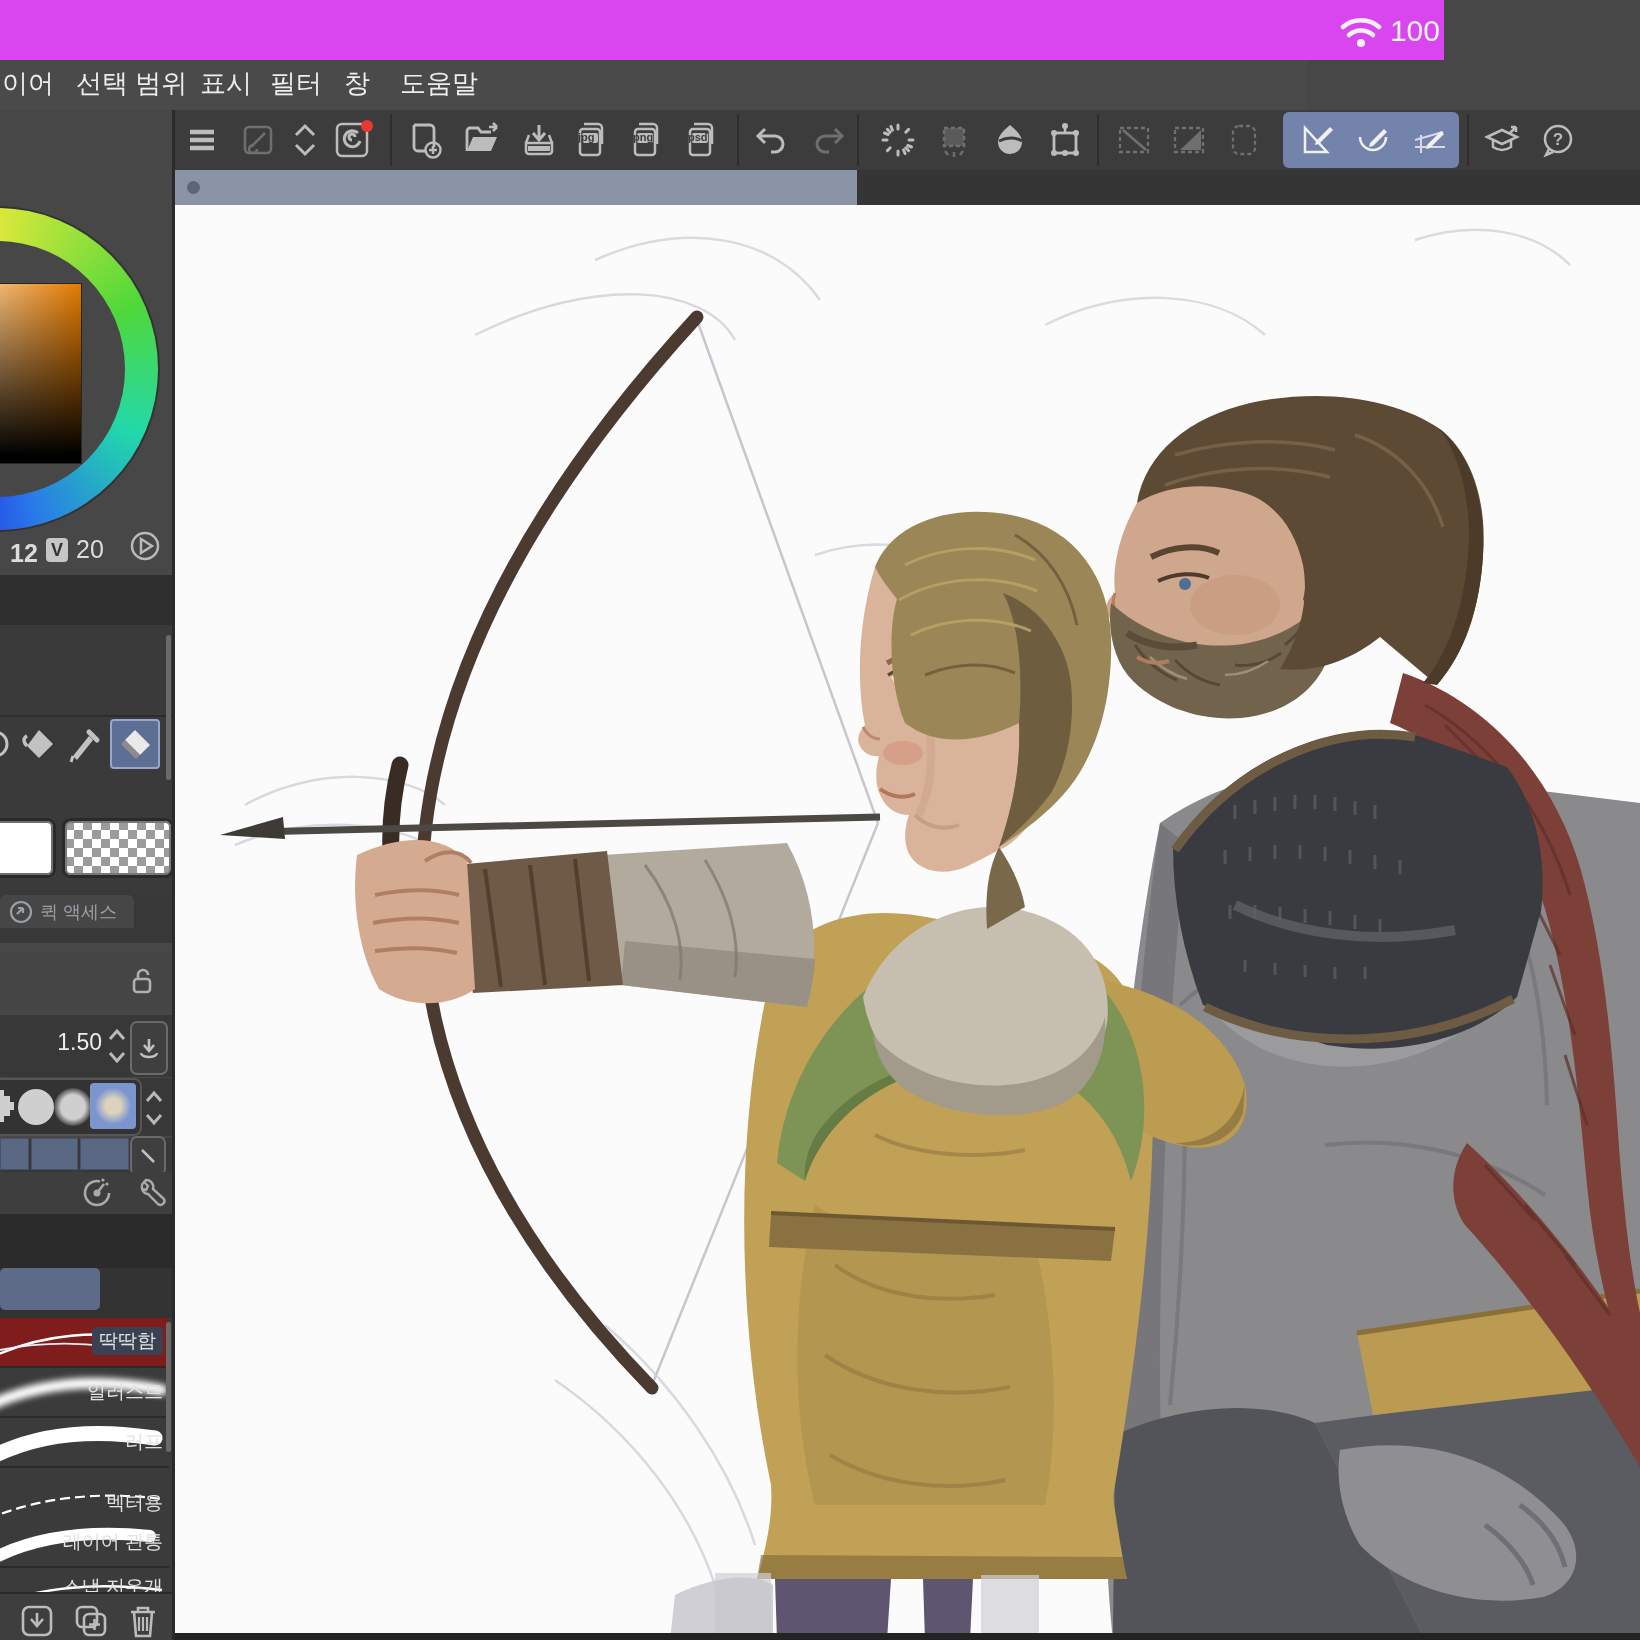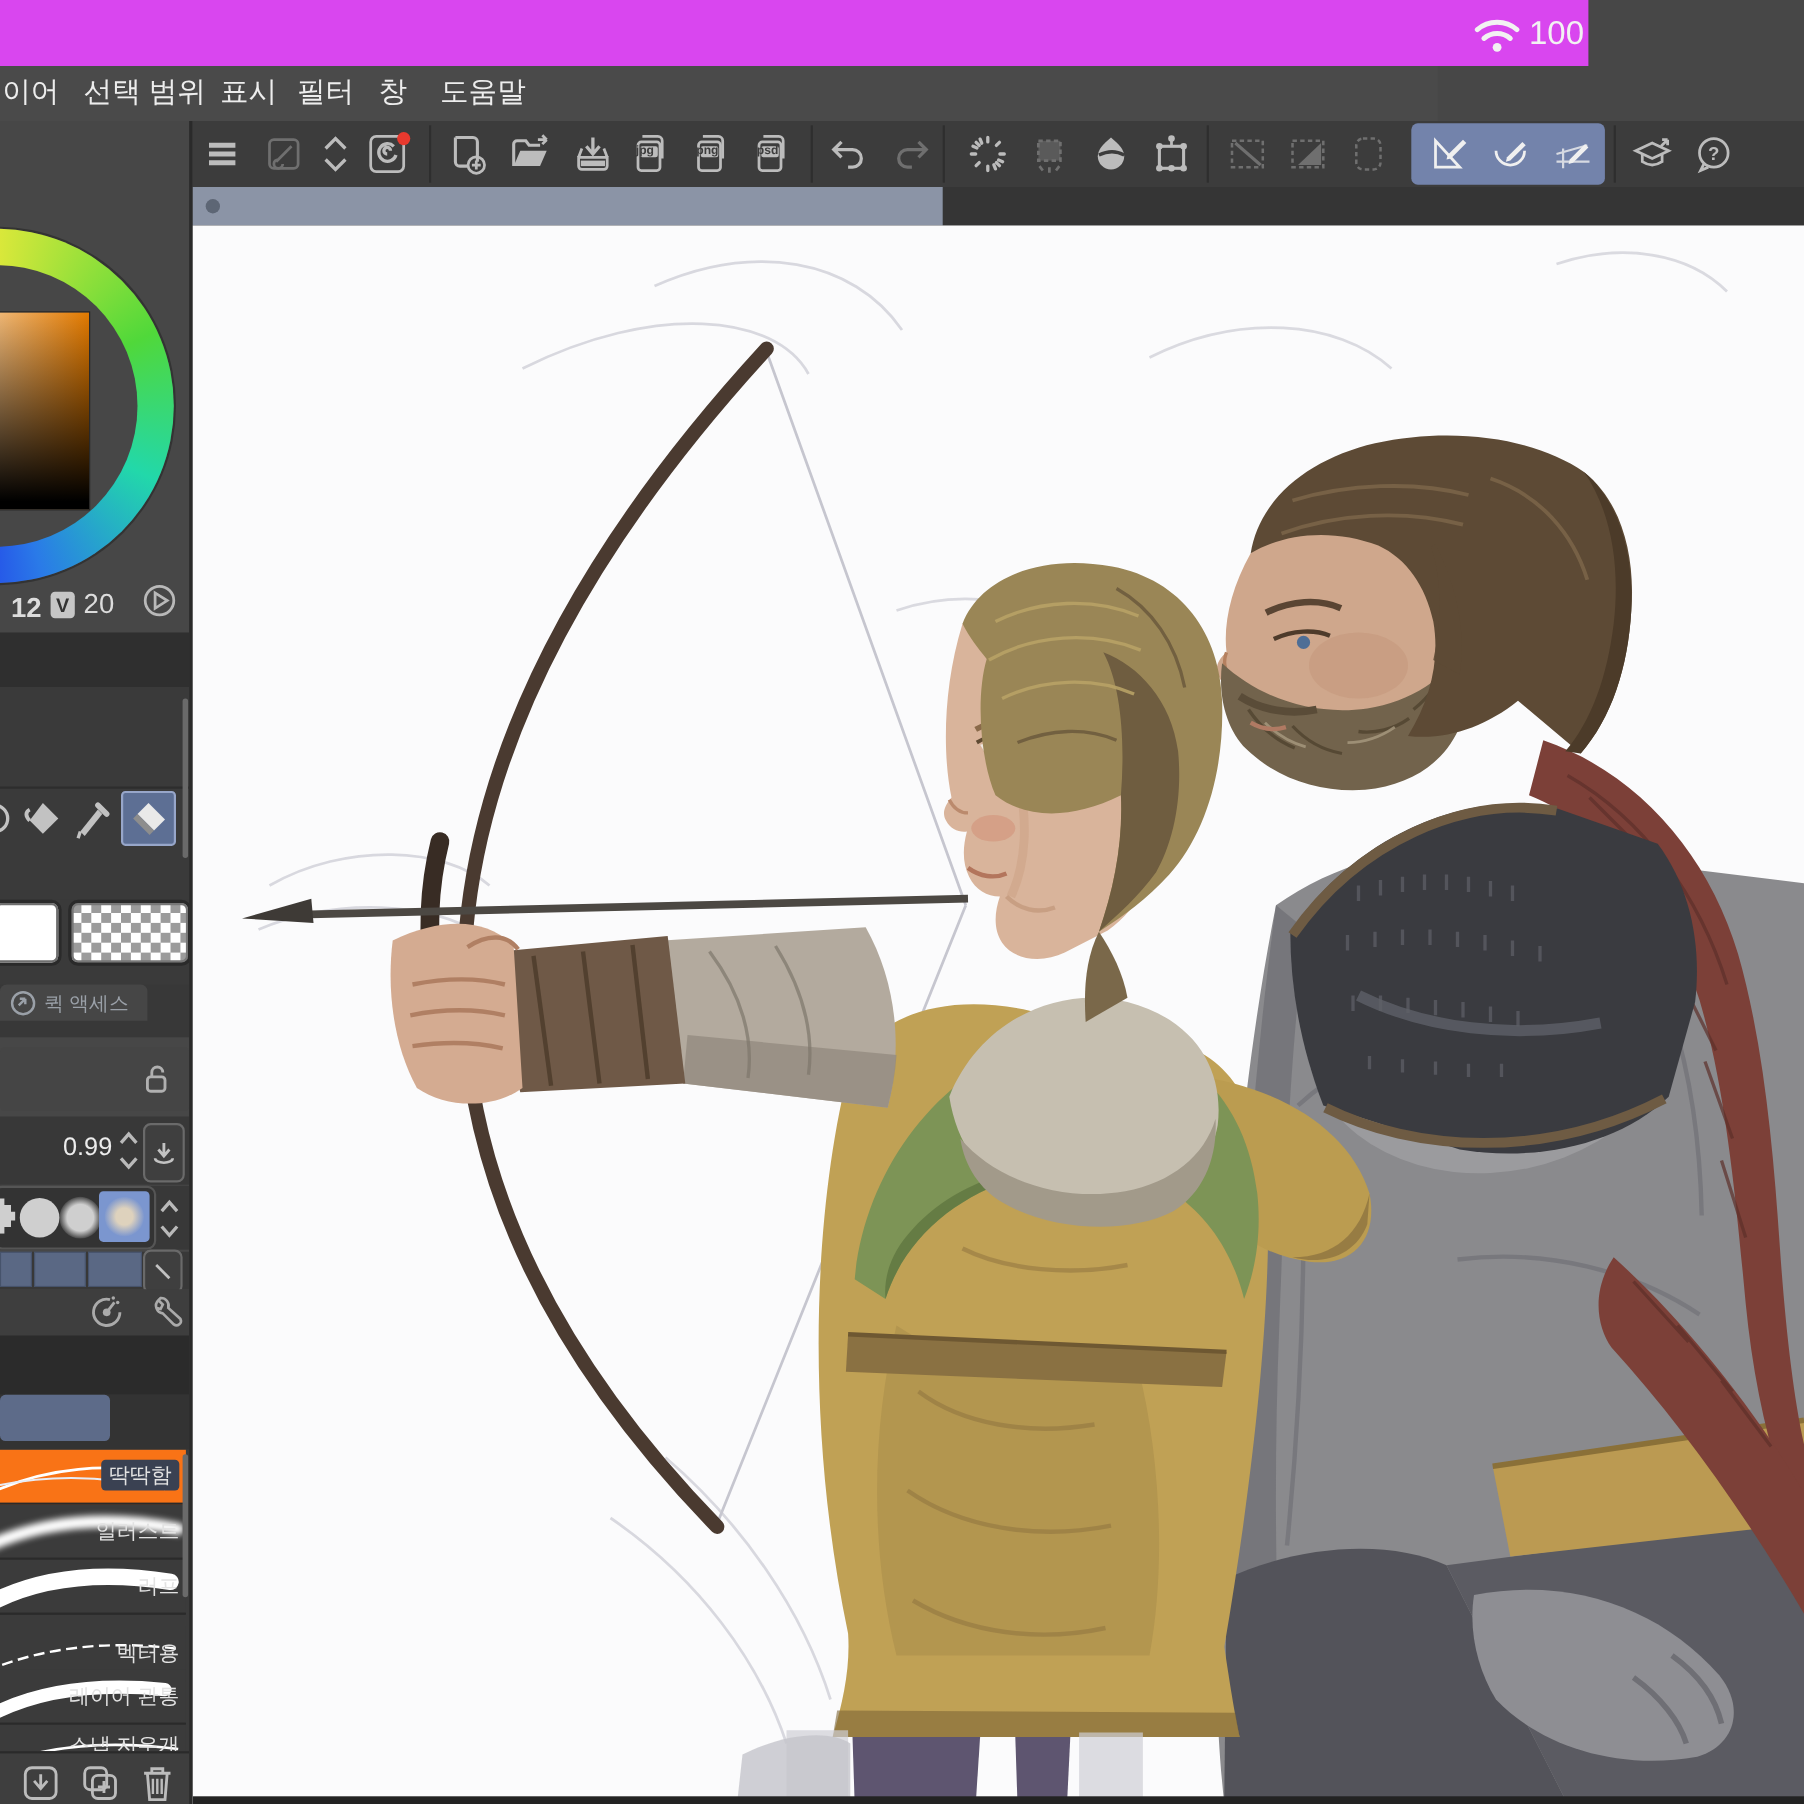--- a/index.html
+++ b/index.html
@@ -71,21 +71,21 @@
   .tip-softa{width:38px;height:38px;border-radius:50%;background:radial-gradient(circle,#cfcfcf 45%,rgba(207,207,207,0) 75%);}
   .tip-sel{position:absolute;left:94px;top:3px;width:46px;height:46px;background:#7b96cf;border-radius:4px;}
   .tip-softb{position:absolute;left:5px;top:5px;width:36px;height:36px;border-radius:50%;
       background:radial-gradient(circle,#ded2bd 30%,rgba(222,210,189,0) 72%);}
   .bluerect{position:absolute;top:0;height:30px;background:#5a6884;border:1px solid #46536b;}
   #gauge-row{background:#3e3e3e;color:#aaa;}
   #grouptab{position:absolute;left:0;top:0;width:100px;height:42px;background:#5d6b89;border-radius:5px;}
   
   #brushlist{background:#3b3b3b;}
   .brush-item{position:absolute;left:0;width:169px;height:48px;background:#3b3b3b;border-bottom:2px solid #2a2a2a;overflow:hidden;}
-  .brush-item.sel{background:#f97316;}
+  .brush-item.sel{background:#7f1d1d;}
   .brush-item svg{position:absolute;left:-20px;top:2px;}
   .brush-name{position:absolute;right:6px;top:11px;font-size:19px;color:#e2e2e2;white-space:nowrap;}
   .brush-item.sel .brush-name{background:#3a4152;border-radius:4px;padding:1px 7px;top:9px;}
   .soft-blur{filter:blur(3px);}
   #sb-bottom{background:#3e3e3e;border-top:2px solid #2a2a2a;color:#b8b8b8;}
   #sb-bottom .tbtn{top:5px;}
   .scrollthumb{position:absolute;left:166px;width:5px;background:#6a6a6a;border-radius:3px;}
 </style>
 </head>
 <body>
@@ -542,21 +542,21 @@
   </div>
 
   <div class="sep" style="top:842px;height:58px" id="lock-row">
     <svg style="position:absolute;right:14px;top:14px" width="30" height="30" viewBox="0 0 30 30">
       <rect x="6" y="13" width="16" height="13" rx="3" stroke="#b0b0b0" stroke-width="2.6" fill="none"></rect>
       <path d="M10,13 V9 a5,5 0 0 1 10,0" stroke="#b0b0b0" stroke-width="2.6" fill="none"></path>
     </svg>
   </div>
 
   <div class="sep" style="top:905px;height:62px" id="size-row">
-    <span class="val">0.99</span>
+    <span class="val">1.50</span>
     <svg class="mini-spin" style="left:106px;top:10px" width="22" height="42" viewBox="0 0 22 42">
       <path d="M4,14 L11,6 L18,14 M4,28 L11,36 L18,28" stroke="currentColor" stroke-width="3" fill="none"></path>
     </svg>
     <div class="sq-btn" style="left:130px;top:6px;width:34px;height:50px">
       <svg width="24" height="24" viewBox="0 0 24 24">
           <path d="M12,3 v11 m-5,-5 l5,6 5,-6" stroke="currentColor" stroke-width="2.6" fill="none"></path>
           <path d="M4,17 a8,4 0 0 0 16,0" stroke="currentColor" stroke-width="2.4" fill="none"></path>
         </svg>
     </div>
   </div>

